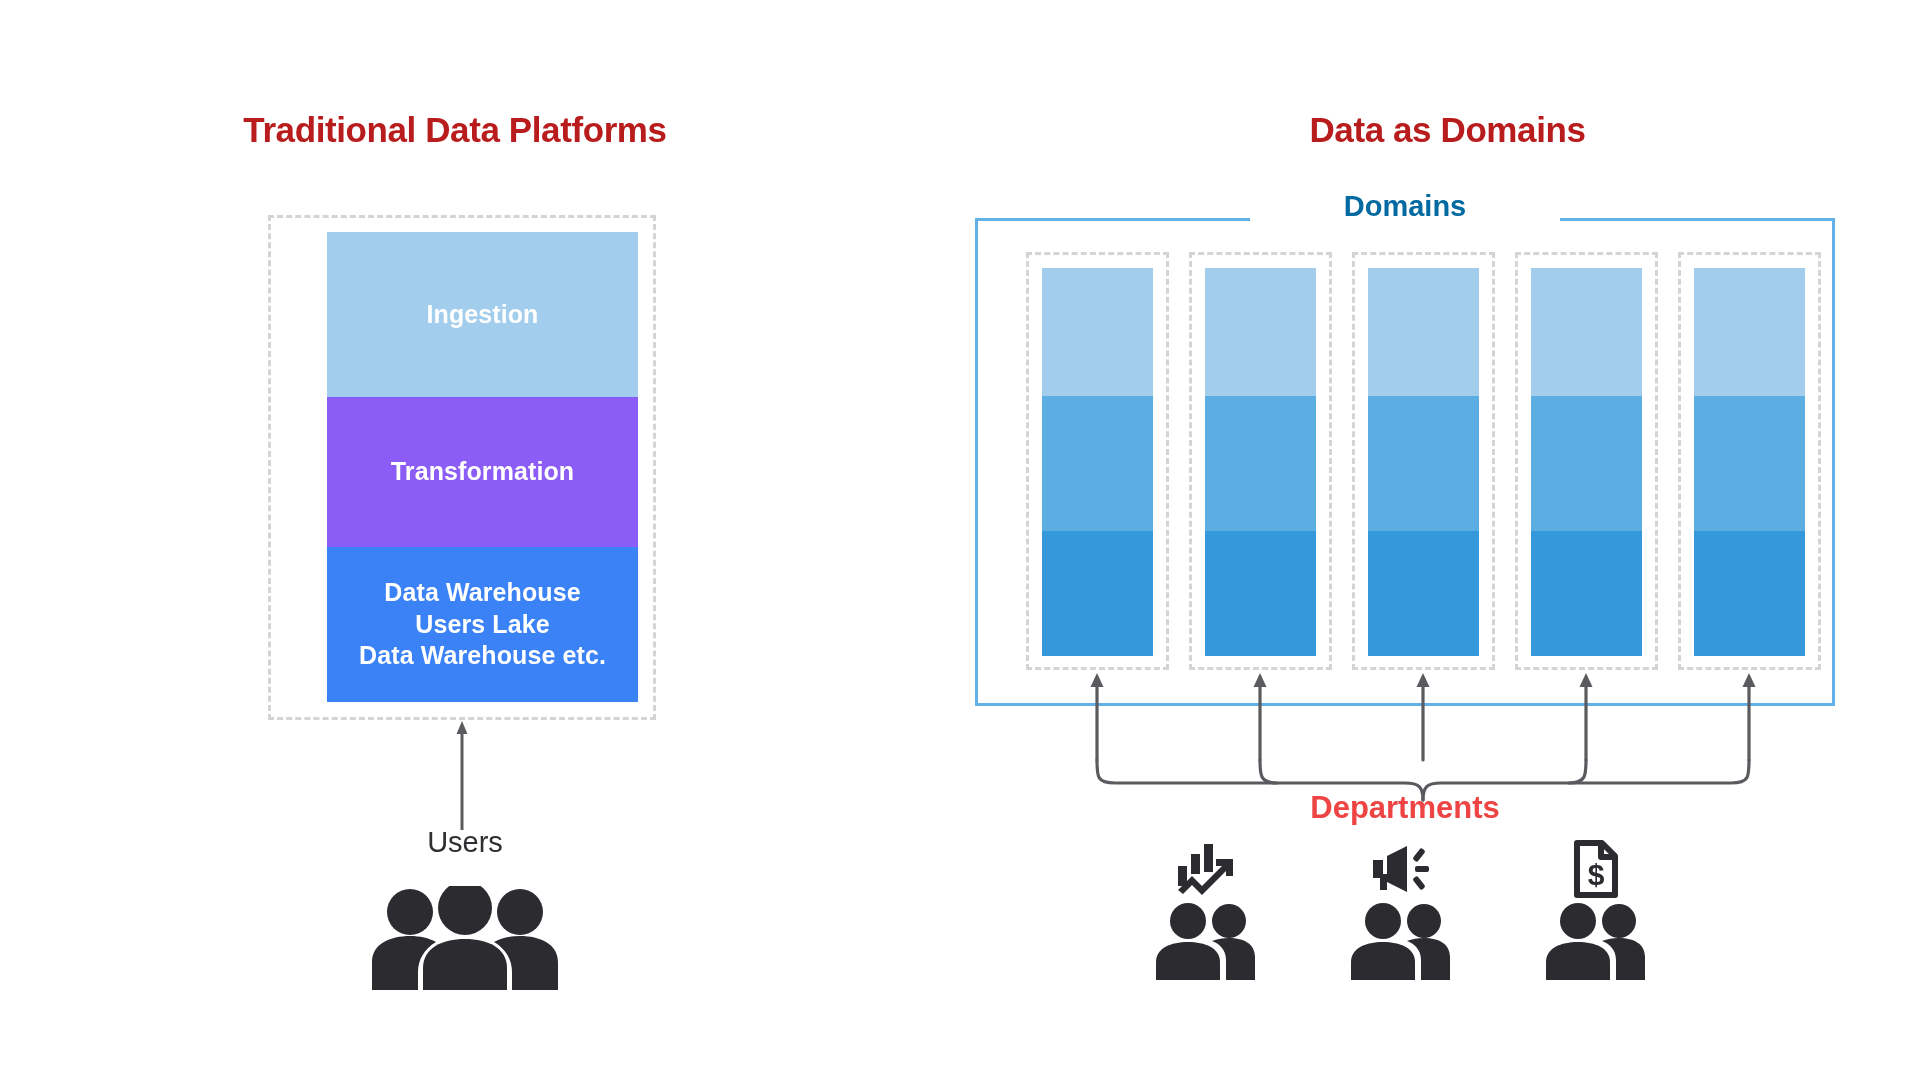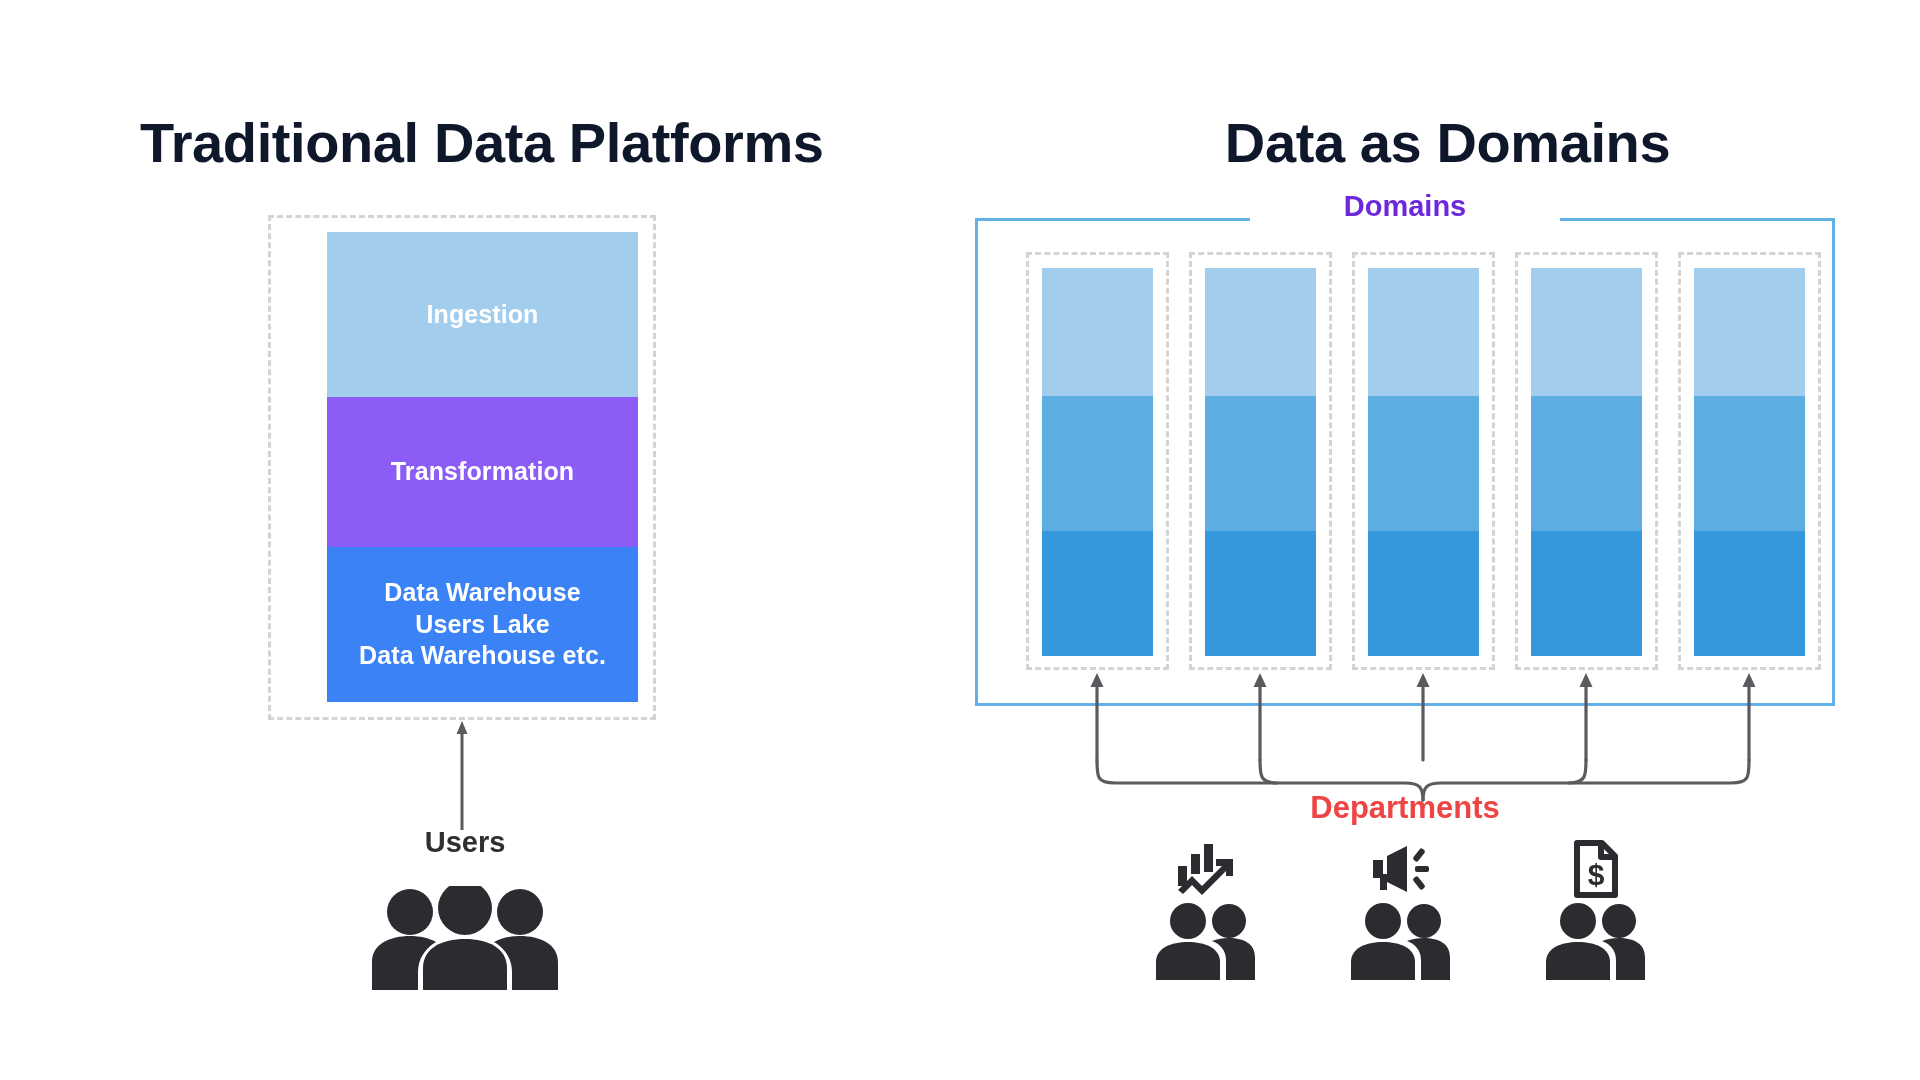--- a/index.html
+++ b/index.html
@@ -18,24 +18,24 @@
   .stage {
     position: absolute;
     inset: 0;
     width: 1920px;
     height: 1080px;
   }
 
   
   .panel-title {
     position: absolute;
-    font-size: 56px;
+    font-size: 35px;
     font-weight: bold;
     letter-spacing: -0.4px;
-    color: #0f172a;
+    color: #b91c1c;
     text-align: center;
     white-space: nowrap;
   }
   #title-left  { left: 140px; top: 110px; width: 630px; }
   #title-right { left: 1085px; top: 110px; width: 725px; }
 
   
   .trad-dashed {
     position: absolute;
     left: 268px;
@@ -81,21 +81,21 @@
     height: 110px;
   }
 
   .users-label {
     position: absolute;
     left: 330px;
     top: 826px;
     width: 270px;
     text-align: center;
     font-size: 29px;
-    font-weight: bold;
+    font-weight: normal;
     color: #2e2e33;
   }
   .users-icon {
     position: absolute;
     left: 368px;
     top: 886px;
     width: 194px;
     height: 104px;
   }
 
@@ -123,21 +123,21 @@
   .domains-border-top-b  { right: 0;  top: 0;    width: 330px;height: 3px; }
 
   .domains-legend {
     position: absolute;
     left: 1250px;
     top: 188px;
     width: 310px;
     text-align: center;
     font-size: 29px;
     font-weight: bold;
-    color: #6d28d9;
+    color: #0369a1;
     background: #ffffff;
     line-height: 1;
     padding: 4px 0 6px 0;
   }
 
   .domain-col {
     position: absolute;
     top: 252px;
     width: 143px;
     height: 418px;

